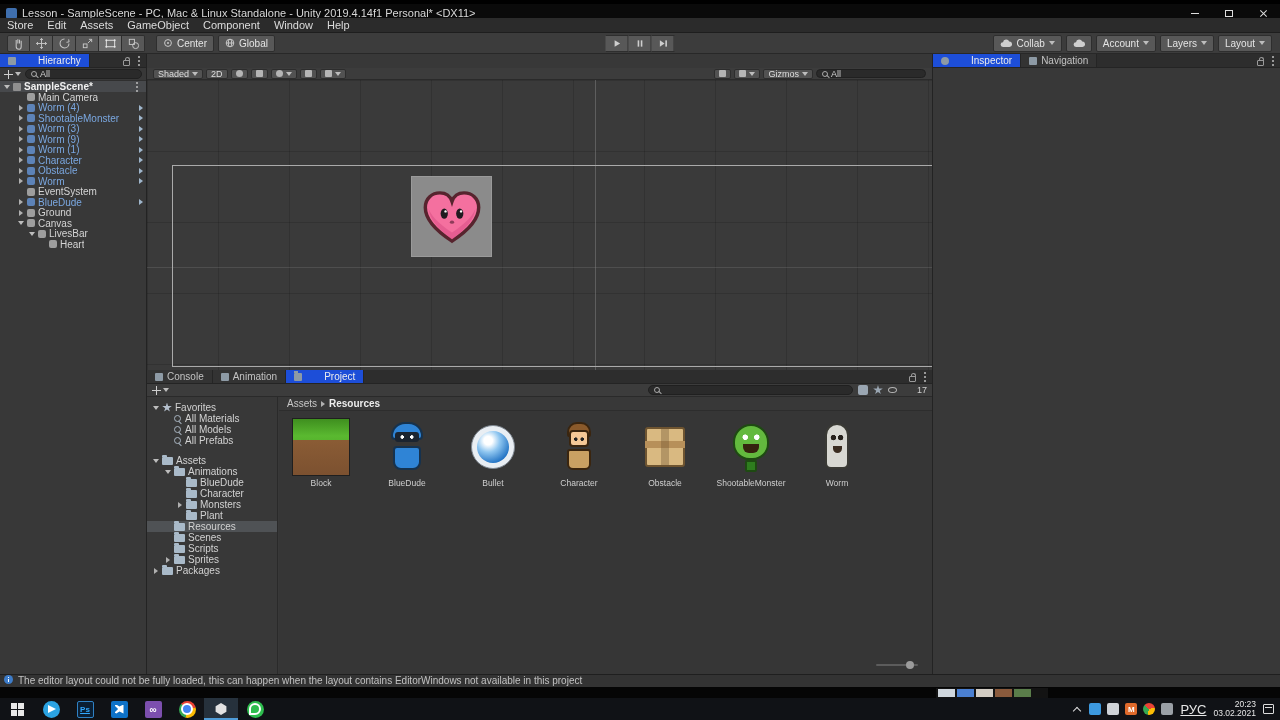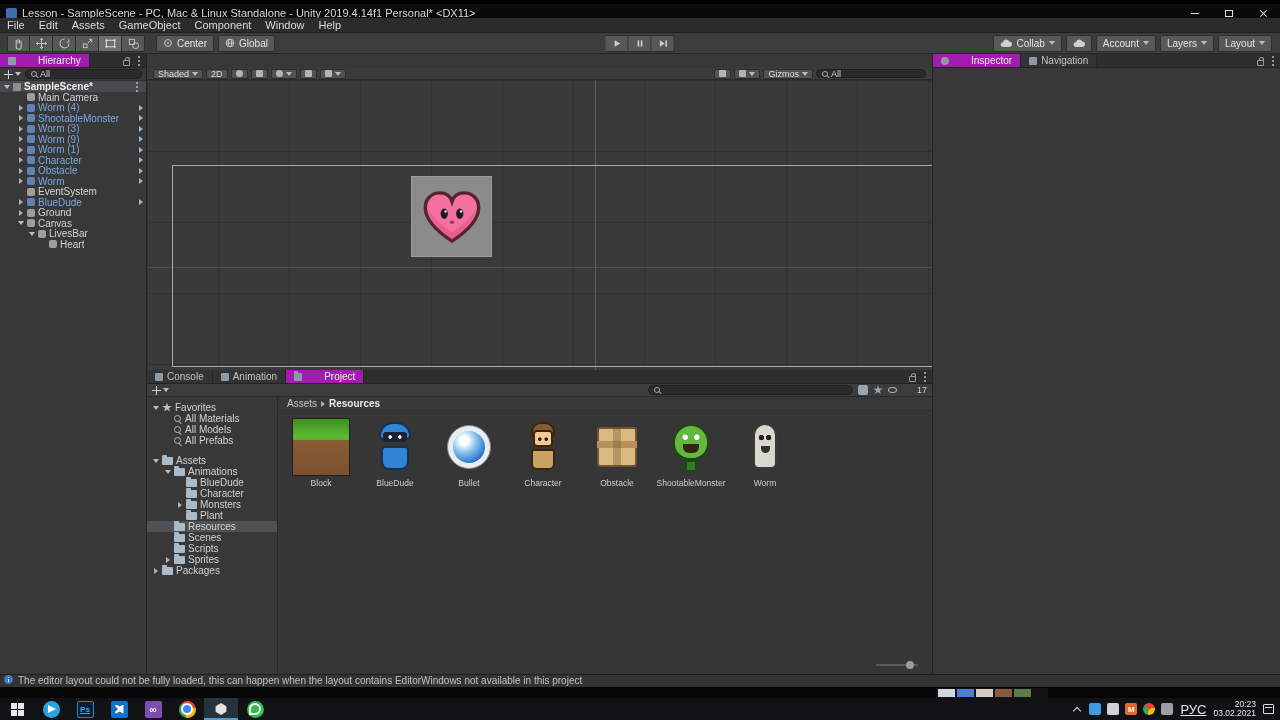--- a/index.html
+++ b/index.html
@@ -38,21 +38,21 @@
     border:1px solid #2e2e2e;border-radius:2px;font-size:10px;color:#e4e4e4;margin-left:4px;}
   .play-group{position:absolute;left:50%;transform:translateX(-50%);display:flex;}
   .right-group{margin-left:auto;display:flex;align-items:center;margin-right:8px;}
   .cd{width:0;height:0;border-left:3px solid transparent;border-right:3px solid transparent;border-top:4px solid #bdbdbd;}
   .cr{width:0;height:0;border-top:3px solid transparent;border-bottom:3px solid transparent;border-left:4px solid #b0b0b0;}
 
   
   .tabstrip{height:14px;background:#2d2d2d;display:flex;align-items:stretch;position:relative;border-bottom:1px solid #242424;}
   .tab{display:flex;align-items:center;gap:4px;padding:0 8px;font-size:10px;color:#c2c2c2;
     background:#333;border-right:1px solid #252525;}
-  .tab.active{background:#a21caf;color:#ececec;gap:22px;}
+  .tab.active{background:#1d4ed8;color:#ececec;gap:22px;}
   .tab-ico{width:8px;height:8px;background:#8d9aa5;border-radius:1px;position:relative;}
   .icon-project .tab-ico::after{content:"";position:absolute;top:-2px;left:0;width:4px;height:2px;background:#8d9aa5;}
   .icon-inspector .tab-ico,.icon-game .tab-ico{border-radius:50%;}
   .strip-icons{position:absolute;right:4px;top:0;height:14px;display:flex;align-items:center;gap:6px;}
   .lock{width:7px;height:6px;border:1px solid #9a9a9a;border-radius:1px;position:relative;margin-top:3px;}
   .lock::before{content:"";position:absolute;left:1px;top:-4px;width:3px;height:3px;
     border:1px solid #9a9a9a;border-bottom:none;border-radius:3px 3px 0 0;}
   .kebab{width:2px;height:2px;border-radius:50%;background:#bdbdbd;box-shadow:0 -4px 0 #bdbdbd,0 4px 0 #bdbdbd;margin:0 2px;}
   .mag{width:6px;height:6px;border:1px solid #a8a8a8;border-radius:50%;position:relative;flex:none;}
   .mag::after{content:"";position:absolute;width:4px;height:1px;background:#a8a8a8;right:-3px;bottom:-1px;transform:rotate(45deg);}
@@ -124,21 +124,21 @@
   .trow .tw{width:7px;flex:none;display:flex;justify-content:center;}
   .trow.selected{background:#4f5255;}
   .trow.gap{margin-top:9px;}
   .magw{width:8px;height:8px;position:relative;flex:none;}
   .magw::before{content:"";position:absolute;left:0;top:0;width:5px;height:5px;border:1px solid #a8b4c0;border-radius:50%;}
   .magw::after{content:"";position:absolute;width:4px;height:1px;background:#a8b4c0;right:0;bottom:0;transform:rotate(45deg);}
   #projright{position:absolute;left:132px;top:0;right:0;height:100%;background:#363636;}
   #breadcrumb{height:14px;display:flex;align-items:center;gap:4px;padding:0 8px;font-size:10px;
     color:#c8c8c8;border-bottom:1px solid #2d2d2d;background:#383838;}
   .bc-cur{color:#ececec;font-weight:bold;}
-  #assetgrid{display:flex;flex-wrap:wrap;gap:6px;padding:7px 8px;}
+  #assetgrid{display:flex;flex-wrap:wrap;gap:18px;padding:7px 8px;}
   .asset{width:68px;display:flex;flex-direction:column;align-items:center;}
   .thumb{width:58px;height:58px;position:relative;}
   .thumb i{position:absolute;}
   .alabel{font-size:8.5px;color:#cfcfcf;margin-top:2px;white-space:nowrap;}
   #projslider{position:absolute;right:14px;bottom:4px;width:42px;height:10px;}
   #projslider .track{position:absolute;left:0;top:4px;width:42px;height:2px;background:#5c5c5c;border-radius:1px;}
   #projslider .knob{position:absolute;right:4px;top:1px;width:8px;height:8px;border-radius:50%;background:#9b9b9b;}
 
   
   .kind-block .thumb{background:linear-gradient(#3f8f1f 0,#5ab930 30%,#57b52e 38%,#8a5c35 38%,#7c5130 100%);border:1px solid #1f1f1f;}
@@ -241,21 +241,21 @@
         <i class="g-max"></i>
       </span>
     <span class="wbtn">
         <i class="g-close"></i>
       </span>
   </span>
 </header>
 
 <nav id="menubar">
 
-<span class="menu-item">File</span>
+<span class="menu-item">Store</span>
     <span class="menu-item">Edit</span>
     <span class="menu-item">Assets</span>
     <span class="menu-item">GameObject</span>
     <span class="menu-item">Component</span>
     <span class="menu-item">Window</span>
     <span class="menu-item">Help</span>
   </nav>
 
 <div id="toolbar">
   <div class="tool-group">

